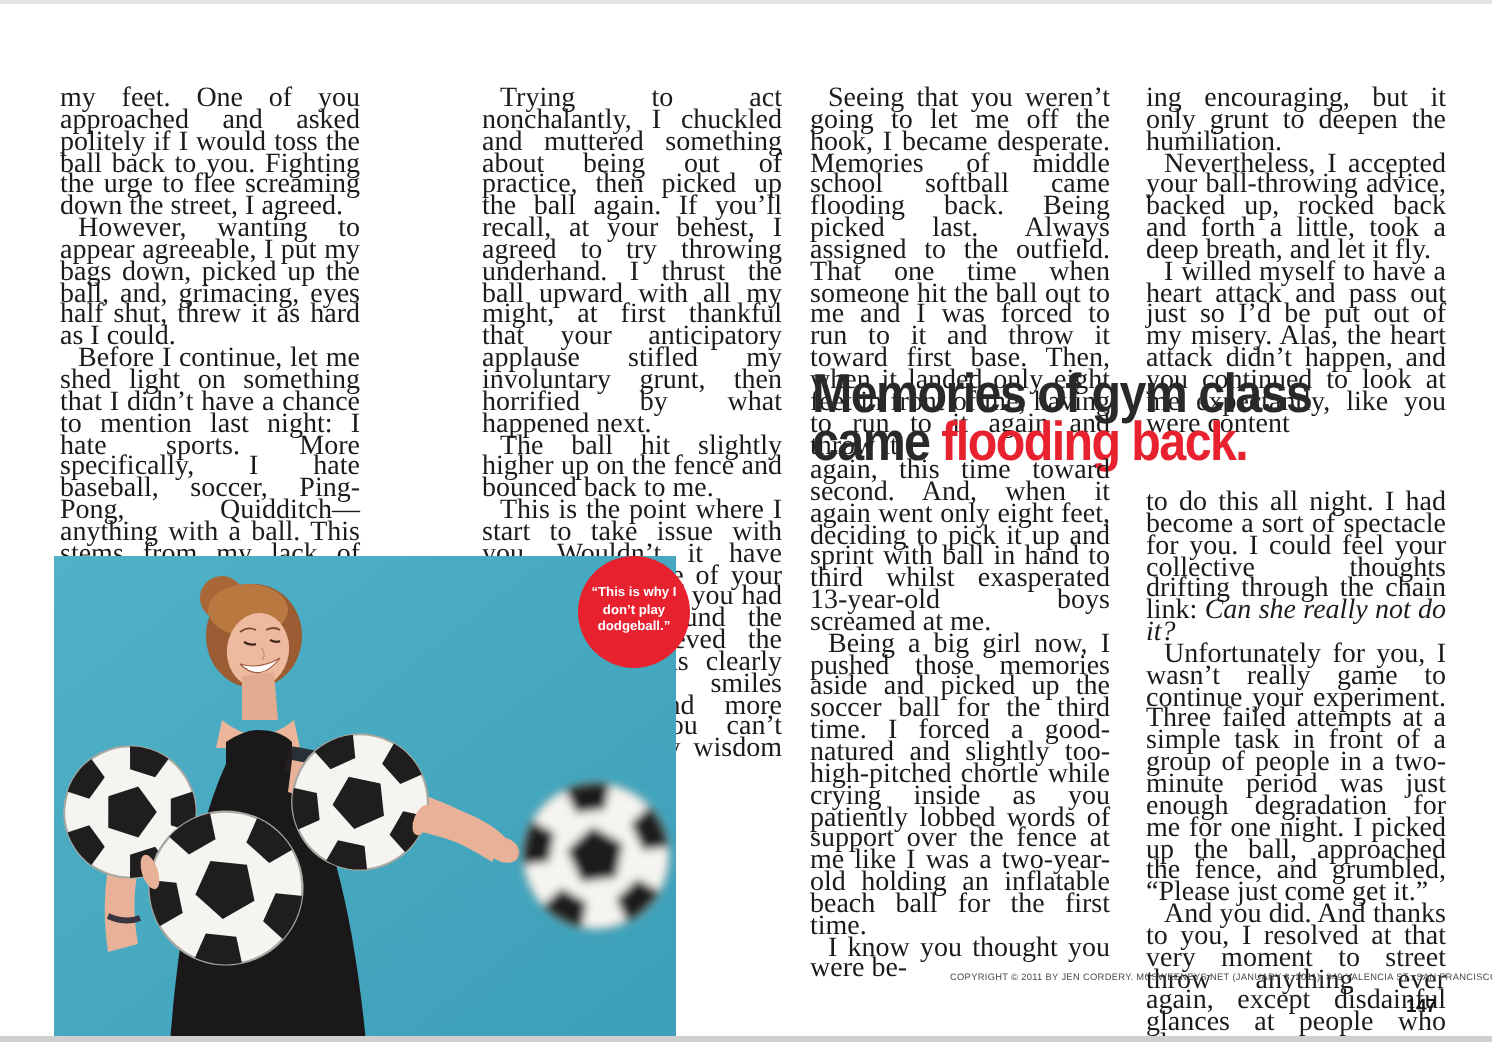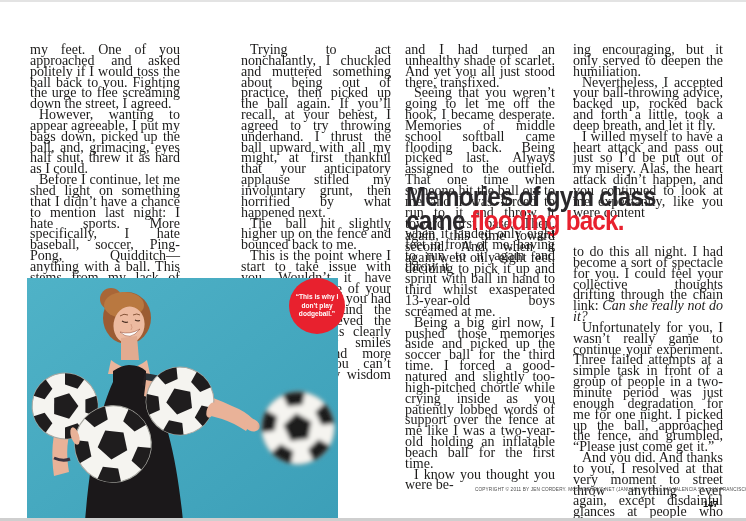--- a/index.html
+++ b/index.html
@@ -149,25 +149,24 @@
 
     <ellipse cx="48" cy="158" rx="4" ry="9" fill="#e9b298" transform="rotate(-18 48 158)"></ellipse>
     <ellipse cx="184" cy="132" rx="4" ry="8" fill="#e9b298" transform="rotate(22 184 132)"></ellipse>
   </svg>
   <div class="badge">
     <div>“This is why I don’t play dodgeball.”</div>
   </div>
 </div>
 
 <div class="col" id="col3top">
-    <p>and I had turned an unhealthy shade of scarlet. And yet you all just stood there, transfixed.</p>
     <p class="indent">Seeing that you weren’t going to let me off the hook, I became desperate. Memories of middle school softball came flooding back. Being picked last. Always assigned to the outfield. That one time when someone hit the ball out to me and I was forced to run to it and throw it toward first base. Then, when it landed only eight feet in front of me, having to run to it again and throw it</p>
   </div>
 <div class="col" id="col4top">
-    <p>ing encouraging, but it only served to deepen the humiliation.</p>
+    <p>ing encouraging, but it only grunt to deepen the humiliation.</p>
     <p class="indent">Nevertheless, I accepted your ball-throwing advice, backed up, rocked back and forth a little, took a deep breath, and let it fly.</p>
     <p class="indent">I willed myself to have a heart attack and pass out just so I’d be put out of my misery. Alas, the heart attack didn’t happen, and you continued to look at me expectantly, like you were content</p>
   </div>
 
 <div class="pullquote">
   <span>Memories of gym class</span>
   <span class="pq-line2"><b style="display:inline">came </b><b style="display:inline" class="red">flooding back.</b></span>
 </div>
 
 <div class="col" id="col3bot">

